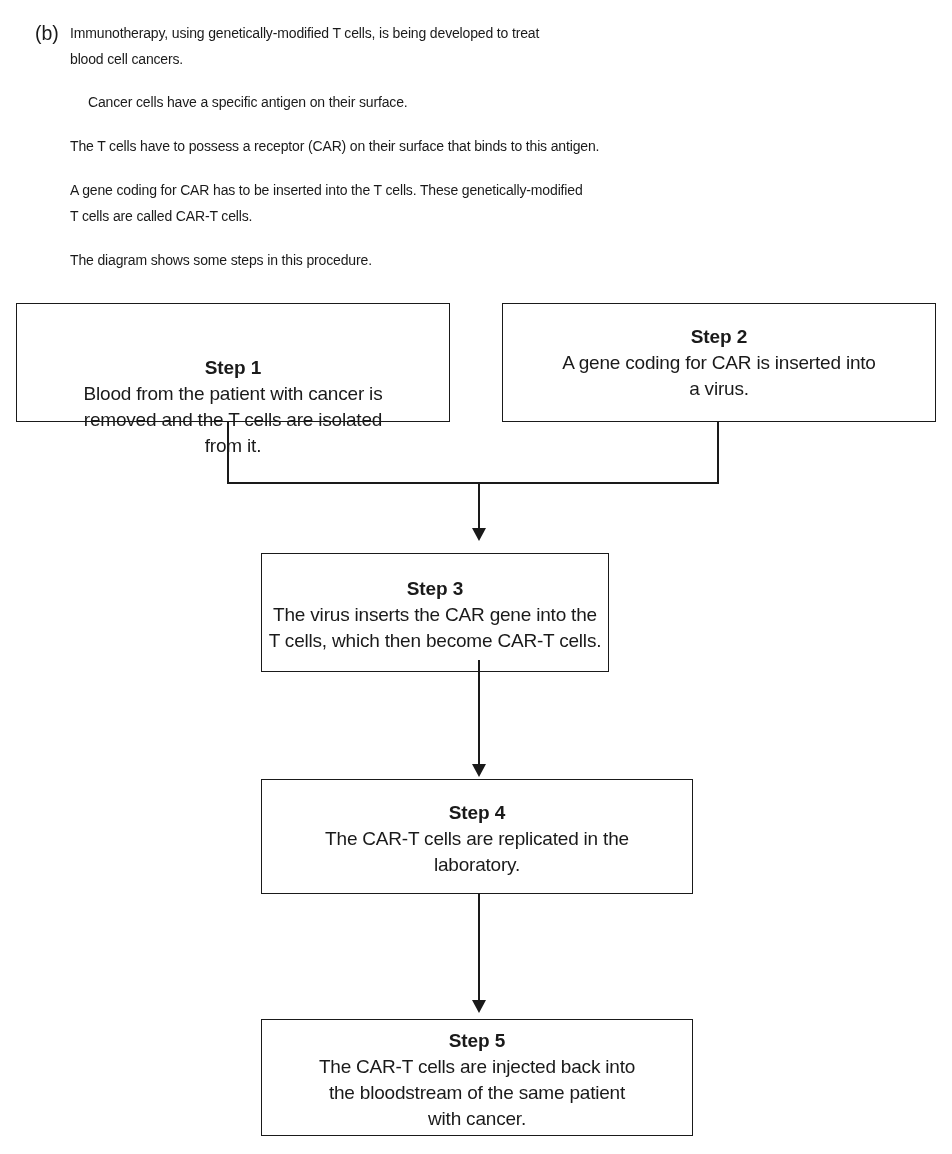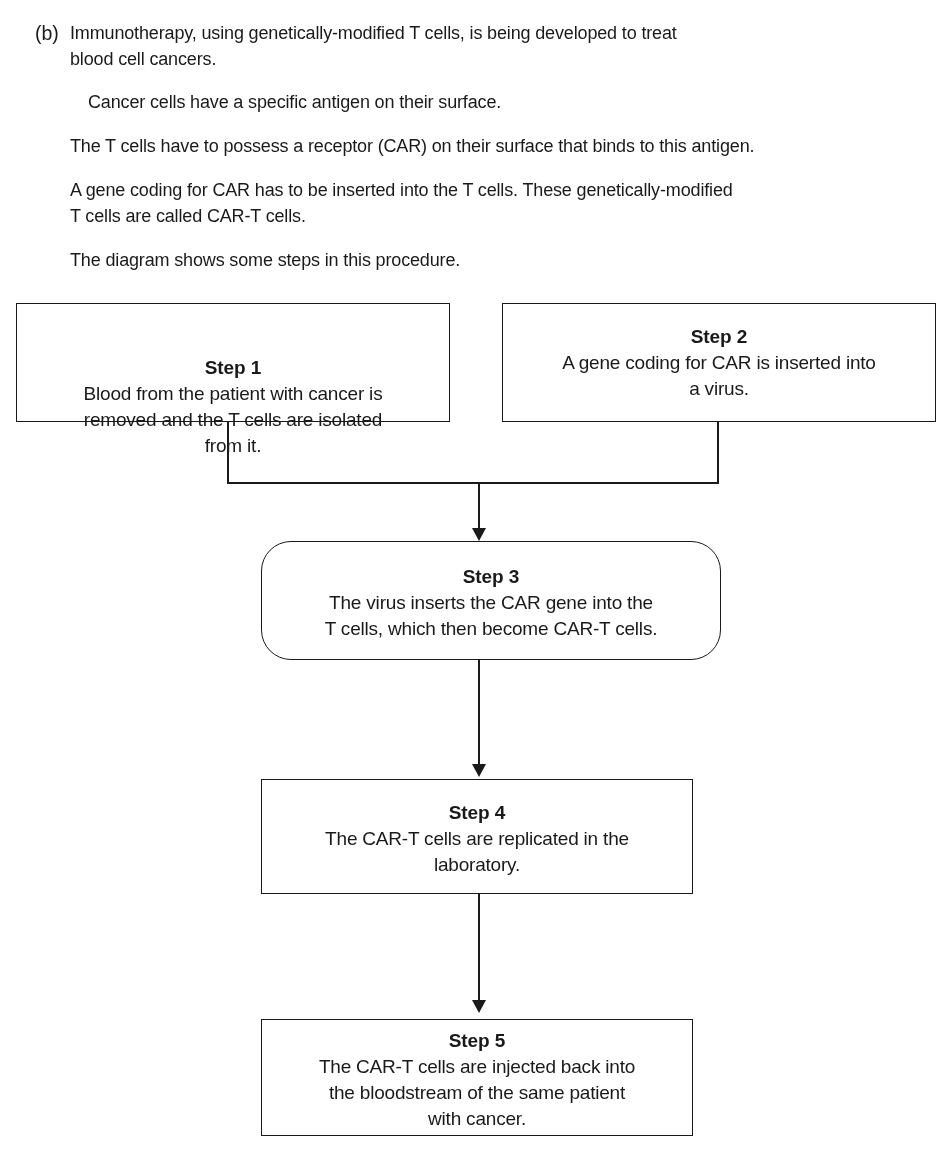--- a/index.html
+++ b/index.html
@@ -29,21 +29,21 @@
     align-items: flex-start;
   }
   .para-label {
     width: 35px;
     flex: 0 0 35px;
     font-size: 19.5px;
     line-height: 26px;
     letter-spacing: -0.1px;
   }
   .para-text {
-    font-size: 18px;
+    font-size: 14px;
     line-height: 26px;
     letter-spacing: -0.15px;
     white-space: pre-line;
   }
 
   #para-0 { left: 35px; top: 20px; width: 890px; }
   #para-1 { left: 88px; top: 89px; width: 860px; }
   #para-2 { left: 70px; top: 133px; width: 870px; }
   #para-3 { left: 70px; top: 177px; width: 870px; }
   #para-4 { left: 70px; top: 247px; width: 860px; }
@@ -81,21 +81,21 @@
   }
   .step-body {
     font-size: 19px;
     line-height: 26px;
     letter-spacing: -0.2px;
     white-space: pre-line;
   }
 
   #box-step-1 { left: 16px;  top: 303px;  width: 434px; height: 119px; }
   #box-step-2 { left: 502px; top: 303px; width: 434px; height: 119px; }
-  #box-step-3 { left: 261px; top: 541px; width: 460px; height: 119px; border-radius: 30px; }
+  #box-step-3 { left: 261px; top: 553px; width: 348px; height: 119px; }
   #box-step-4 { left: 261px; top: 779px; width: 432px; height: 115px; }
   #box-step-5 { left: 261px; top: 1019px; width: 432px; height: 117px; padding-left: 48px; }
 
   #box-step-1 .step-inner { top: 6px; margin-top: 45px; }
   #box-step-3 .step-inner { top: 22px; }
   #box-step-4 .step-inner { top: 20px; text-align: center; }
   #box-step-5 .step-inner { top: 8px; }
 
   
   .v-line {

